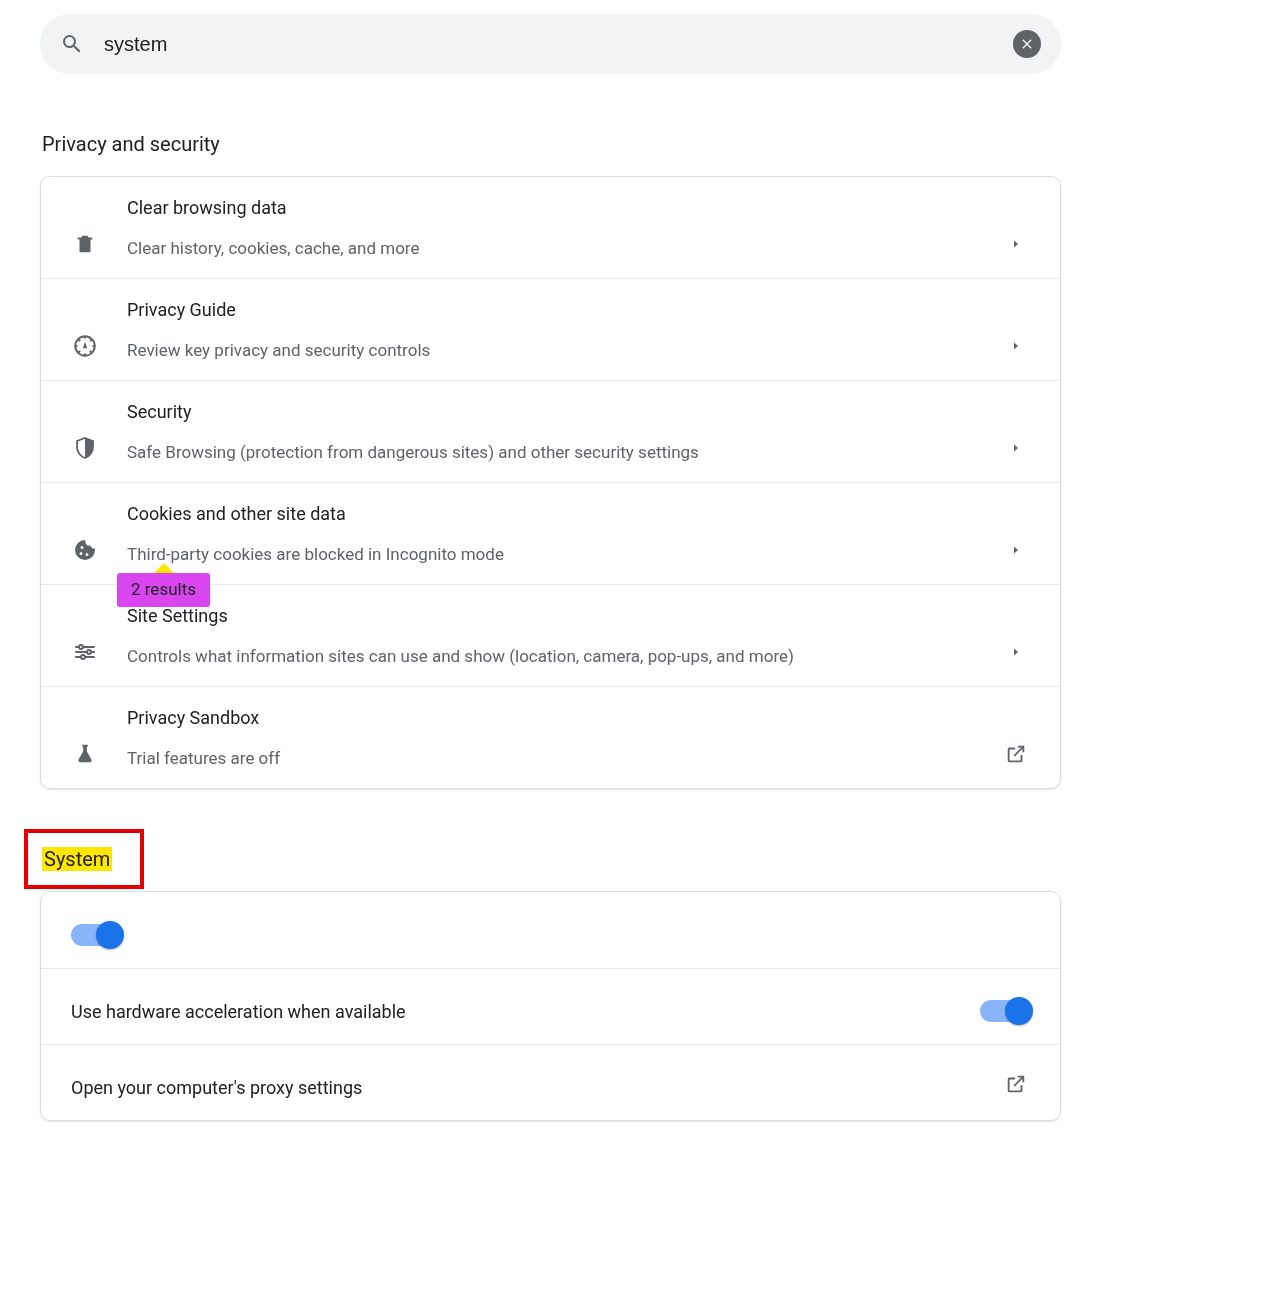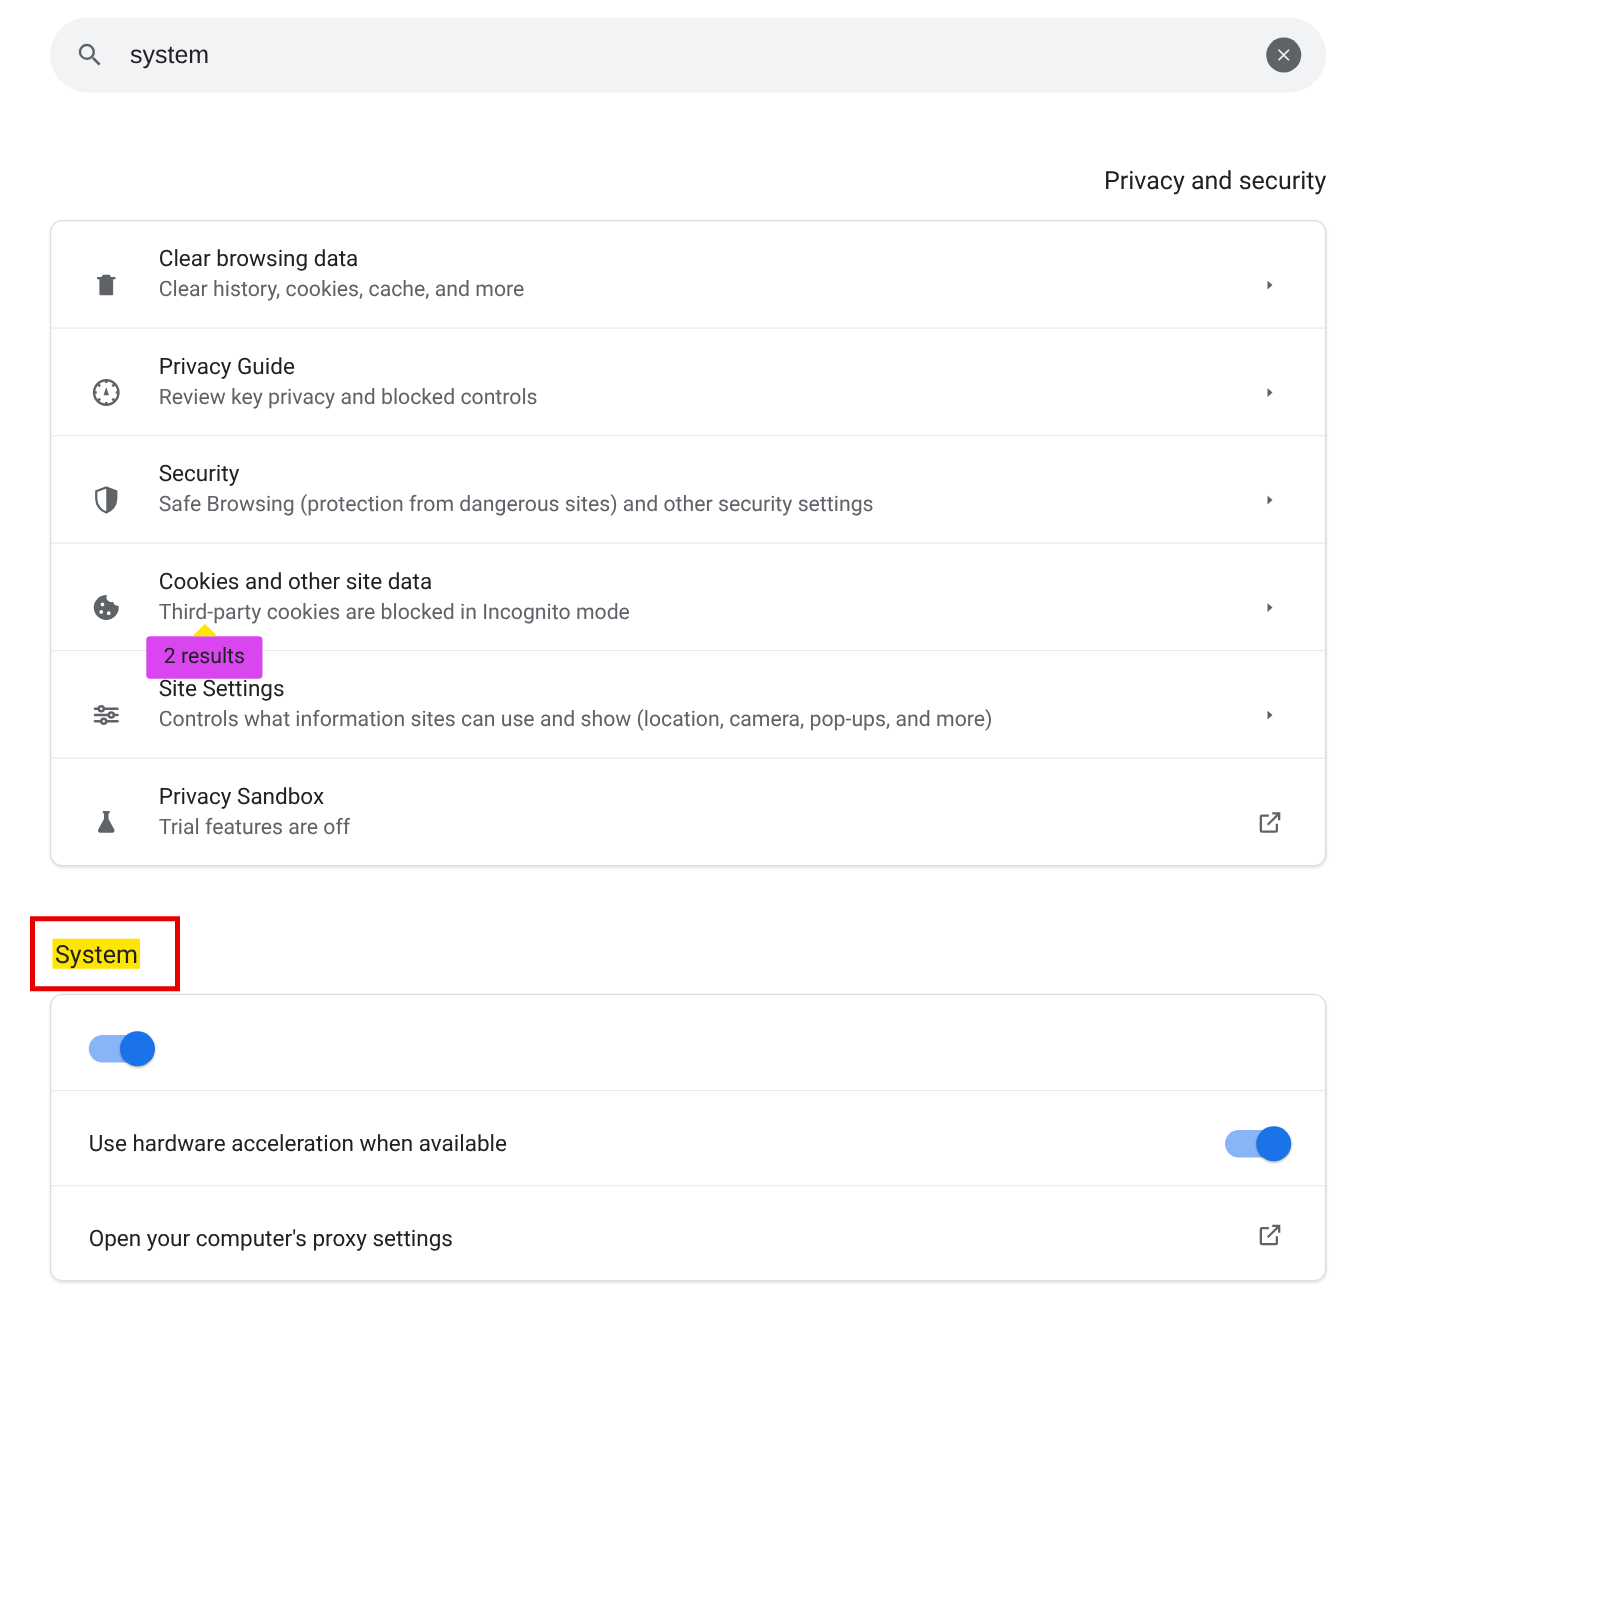--- a/index.html
+++ b/index.html
@@ -35,21 +35,20 @@
   }
   .icon { display: inline-flex; align-items: center; justify-content: center; }
   .icon svg { display: block; }
   .clear-btn { width: 28px; height: 28px; border-radius: 50%; background: #5f6368; display:flex; align-items:center; justify-content:center; cursor:pointer; }
   .clear-btn svg { width: 16px; height: 16px; fill: #f1f3f4; }
   .section-header {
     font-size: 20px;
     color: #202124;
     font-weight: 400;
     margin: 58px 0 20px 2px;
-    text-align: right;
   }
   .card {
     border: 1px solid #dadce0;
     border-radius: 10px;
     box-shadow: 0 1px 2px rgba(60,64,67,0.15);
     overflow: visible;
   }
   .row {
     display: flex;
     align-items: flex-end;
@@ -62,21 +61,21 @@
   .row-icon {
     width: 28px;
     height: 28px;
     margin-right: 28px;
     color: #5f6368;
     flex-shrink: 0;
     display:flex; align-items:center; justify-content:center;
   }
   .row-text { flex: 1; display: flex; flex-direction: column; gap: 4px; }
   .row-title { font-size: 18px; color: #202124; }
-  .row-sub   { font-size: 17px; color: #5f6368; }
+  .row-sub   { font-size: 17px; color: #5f6368; margin-top: 16px; }
   .row-action { width: 28px; height: 28px; color: #5f6368; display:flex; align-items:center; justify-content:center; }
   .row.simple { padding: 22px 30px; }
   .row.simple .row-title-only { font-size: 18px; color: #202124; flex:1; }
   .toggle {
     width: 50px; height: 22px; border-radius: 11px;
     background: #8ab4f8; position: relative; cursor:pointer;
   }
   .toggle .knob {
     position: absolute; right: -3px; top: -3px;
     width: 28px; height: 28px; border-radius: 50%;
@@ -168,21 +167,21 @@
     <div class="row">
       <span class="row-icon">
         <svg width="26" height="26" viewBox="0 0 24 24" fill="none" stroke="#5f6368" stroke-width="1.8">
             <circle cx="12" cy="12" r="9"></circle>
             <path d="M12 3v2M12 19v2M3 12h2M19 12h2M6 6l1.5 1.5M16.5 16.5L18 18M6 18l1.5-1.5M16.5 7.5L18 6"></path>
             <polygon points="12,8 14,14 10,14" fill="#5f6368" stroke="none"></polygon>
           </svg>
       </span>
       <div class="row-text">
         <span class="row-title">Privacy Guide</span>
-        <span class="row-sub">Review key privacy and blocked controls</span>
+        <span class="row-sub">Review key privacy and security controls</span>
       </div>
       <span class="row-action">
         <svg width="12" height="12" viewBox="0 0 24 24" fill="#5f6368">
             <path d="M8 5l8 7-8 7z"></path>
           </svg>
       </span>
     </div>
 
     <div class="row">
       <span class="row-icon">

